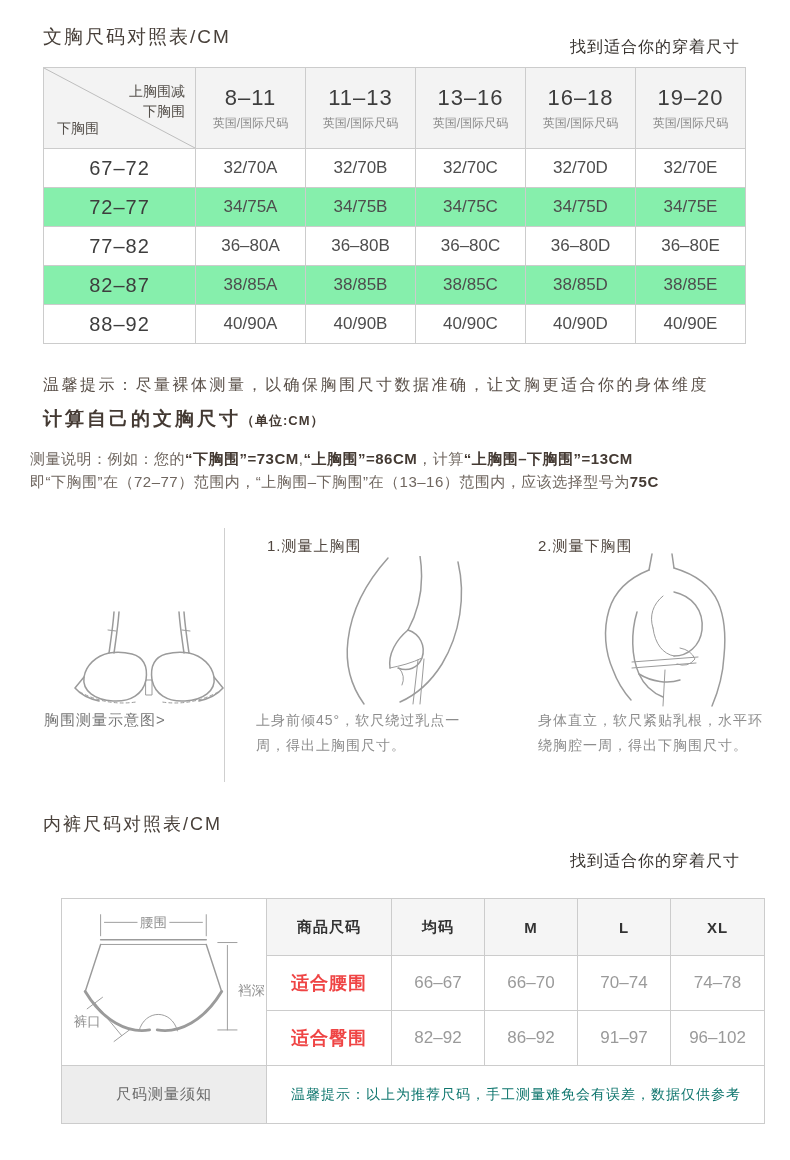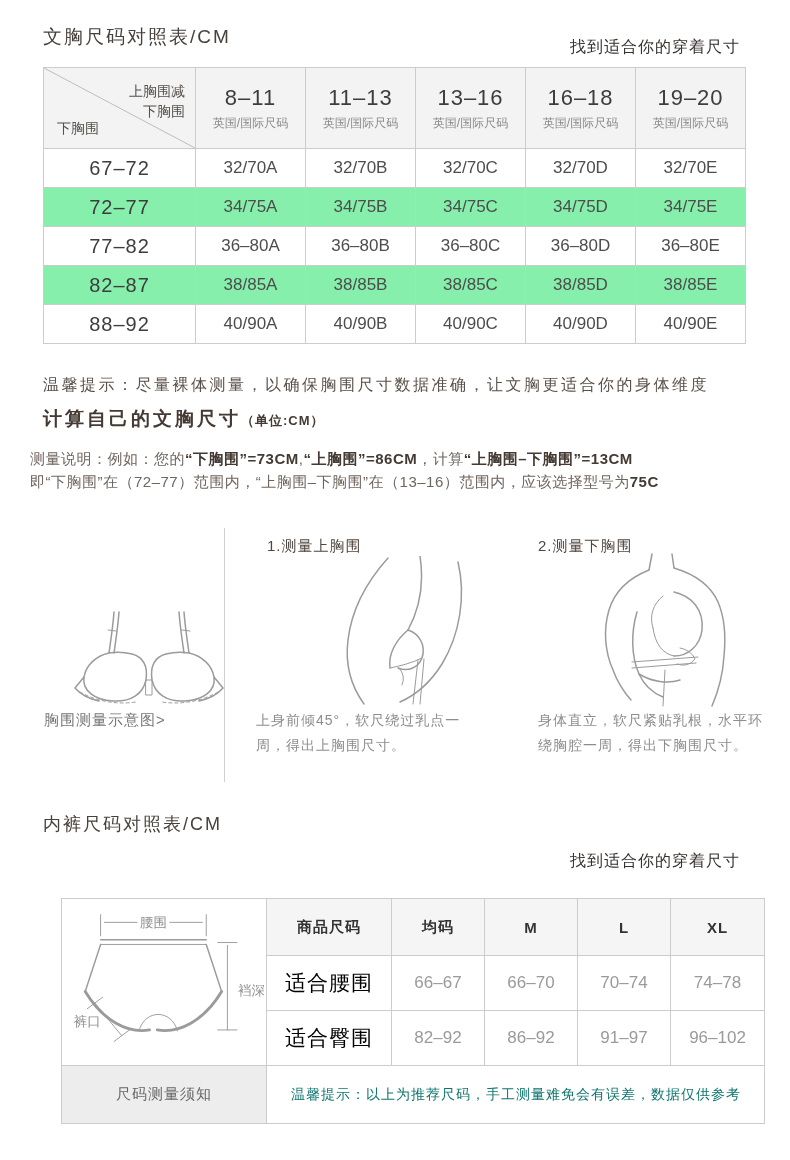--- a/index.html
+++ b/index.html
@@ -45,21 +45,21 @@
   .sketch .thick{stroke-width:3;}
   .sketch .thin{stroke-width:1;}
   .sketch text{fill:#8f8f8f;font-size:14px;stroke:none;font-family:"Liberation Sans","DejaVu Sans",sans-serif;}
 
   
   table.panty-table{border-collapse:collapse;table-layout:fixed;width:703px;}
   table.panty-table td{border:1px solid #cccccc;text-align:center;vertical-align:middle;padding:0;}
   .panty-table .hrow td{height:56px;background:#f5f5f5;}
   .panty-table .hrow .p-h{font-size:15px;color:#333;font-weight:600;letter-spacing:1px;}
   .panty-table .drow td{height:54px;}
-  .p-label{font-size:21px;color:#000000;font-weight:400;letter-spacing:1px;}
+  .p-label{font-size:18px;color:#ef4444;font-weight:700;letter-spacing:1px;}
   .p-val{font-size:17px;color:#9a9a9a;}
   .panty-table .nrow td{height:57px;}
   .note-label-cell{background:#ededed;font-size:15px;color:#666;letter-spacing:1px;}
   .note-text-cell{text-align:left !important;padding-left:24px !important;font-size:14px;color:#0f766e;letter-spacing:1px;}
   .diagram-cell{background:#fff;position:relative;}
 </style>
 </head>
 <body>
 
 <div id="page">

